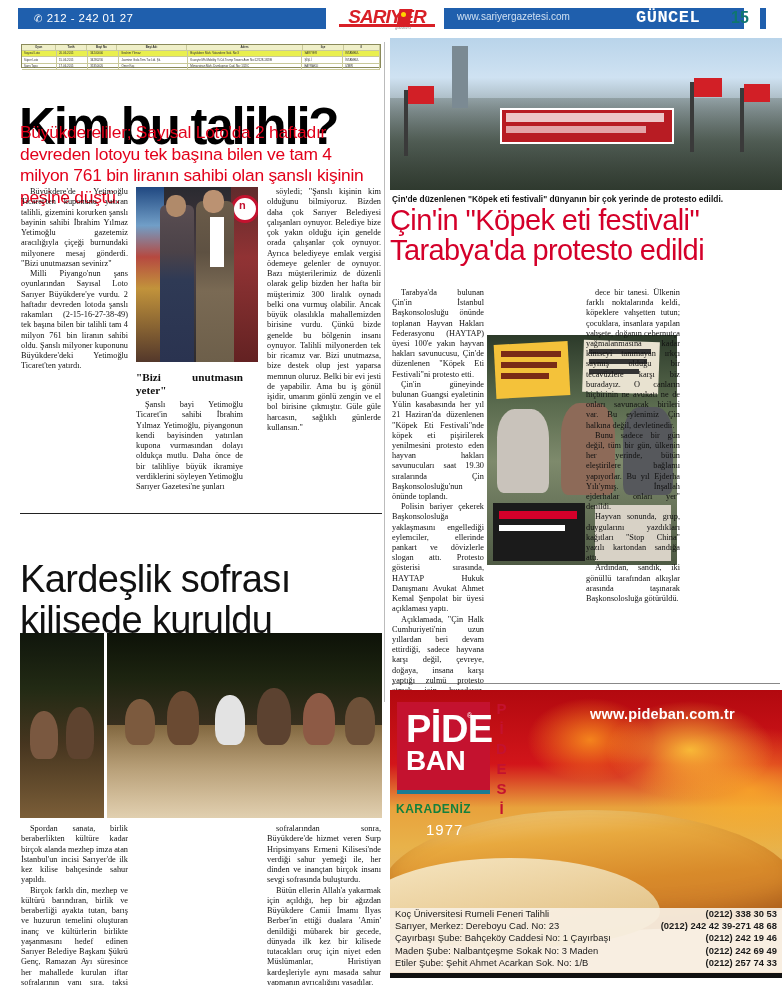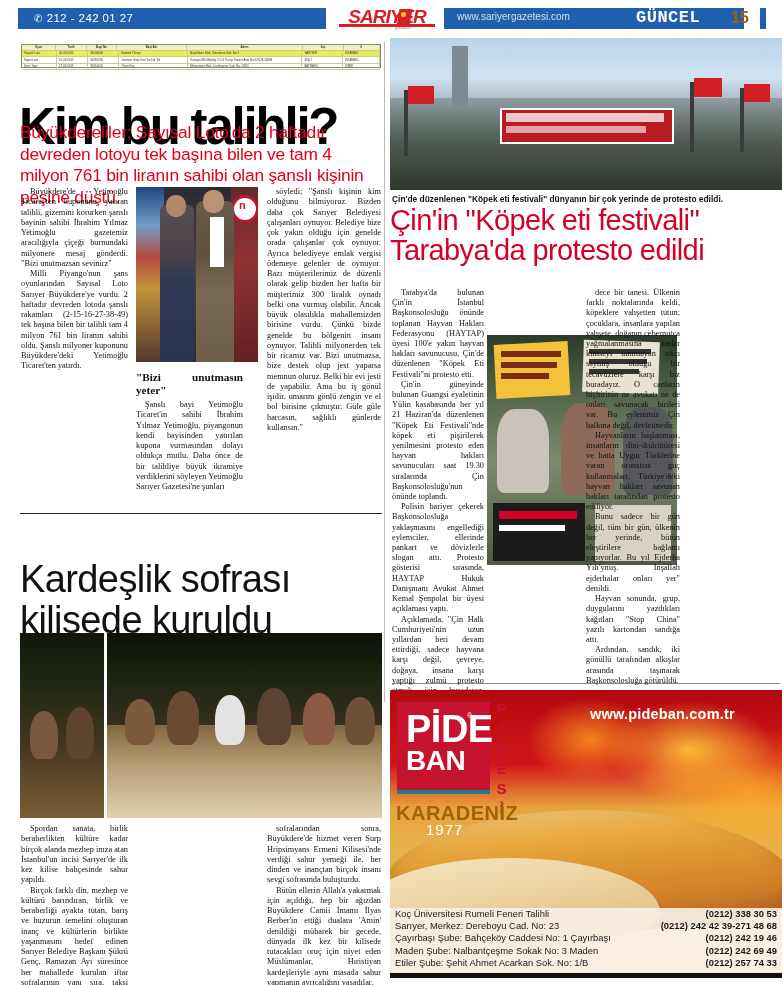--- a/index.html
+++ b/index.html
@@ -25,21 +25,21 @@
   .mh-logo .dot{position:absolute;left:61px;top:4px;width:13px;height:17px;background:#d81f26;transform:skewX(-10deg);}
   .mh-logo .dotin{position:absolute;left:64px;top:7px;width:5px;height:5px;border-radius:50%;background:#ffd200;}
   .mh-logo .under{position:absolute;left:2px;top:19px;width:96px;height:3px;background:#d81f26;}
   .mh-logo .sub{position:absolute;left:58px;top:20px;font-family:"Liberation Serif",serif;
       font-style:italic;font-size:5px;color:#888;}
   .mh-bar-right{position:absolute;left:444px;top:8px;width:313px;height:21px;background:#1f5fad;}
   .mh-url{position:absolute;left:457px;top:11px;color:#cfe0f2;font-family:"Liberation Sans",sans-serif;font-size:10px;}
   .mh-section{position:absolute;left:636px;top:8px;color:#ffffff;font-family:Liberation Mono, monospace;
       font-weight:bold;font-size:17px;letter-spacing:.5px;}
   .mh-pagebox{position:absolute;left:744px;top:8px;width:16px;height:21px;background:#ffffff;}
-  .mh-pagenum{position:absolute;left:731px;top:9px;color:#a16207;font-family:"Liberation Sans",sans-serif;
+  .mh-pagenum{position:absolute;left:731px;top:9px;color:#0f766e;font-family:"Liberation Sans",sans-serif;
       font-weight:bold;font-size:16px;}
   .mh-tail{position:absolute;left:760px;top:8px;width:6px;height:21px;background:#1f5fad;}
 
   
   .vrule{position:absolute;background:#bbbbbb;width:1px;}
   .hrule{position:absolute;background:#222222;height:1px;}
 
   
   .lotto-table{position:absolute;left:21px;top:44px;width:358px;height:22px;
       border:1px solid #8a8a5a;background:#ffffff;font-family:"Liberation Sans",sans-serif;
@@ -99,22 +99,22 @@
   .ad-logo{position:absolute;left:7px;top:12px;width:93px;height:88px;background:#c4122f;}
   .ad-logo .l1{position:absolute;left:9px;top:12px;color:#fff;font-family:"Liberation Sans",sans-serif;
       font-weight:bold;font-size:38px;letter-spacing:-.5px;line-height:30px;}
   .ad-logo .l2{position:absolute;left:9px;top:44px;color:#fff;font-family:"Liberation Sans",sans-serif;
       font-weight:bold;font-size:28px;letter-spacing:-.5px;line-height:30px;}
   .ad-logo .reg{position:absolute;left:70px;top:10px;color:#fff;font-size:7px;font-family:"Liberation Sans",sans-serif;}
   .ad-logo-bar{position:absolute;left:7px;top:100px;width:93px;height:4px;background:#1b7b93;}
   .ad-vert{position:absolute;left:100px;top:10px;width:20px;height:100px;color:#c4122f;
       font-family:"Liberation Sans",sans-serif;font-weight:bold;font-size:15px;letter-spacing:3px;
       writing-mode:vertical-rl;text-orientation:upright;}
-  .ad-kara{position:absolute;left:6px;top:112px;color:#a16207;font-family:"Liberation Sans",sans-serif;
-      font-weight:bold;font-size:20px;letter-spacing:.5px;}
+  .ad-kara{position:absolute;left:6px;top:112px;color:#15803d;font-family:"Liberation Sans",sans-serif;
+      font-weight:bold;font-size:12px;letter-spacing:.5px;}
   .ad-year{position:absolute;left:36px;top:131px;color:#ffffff;font-family:"Liberation Sans",sans-serif;
       font-size:15px;letter-spacing:1px;}
   .ad-url{position:absolute;left:200px;top:16px;color:#ffffff;font-family:"Liberation Sans",sans-serif;
       font-weight:bold;font-size:14.5px;letter-spacing:.2px;}
   .ad-contact{position:absolute;left:0;top:218px;width:392px;height:64px;
       background:rgba(247,239,226,.93);}
   .ad-line{position:relative;height:12.2px;font-family:"Liberation Sans",sans-serif;font-size:9.4px;color:#1a1a1a;}
   .ad-line .addr{position:absolute;left:5px;top:0;}
   .ad-line .tel{position:absolute;right:5px;top:0;font-weight:bold;}
   .ad-botbar{position:absolute;left:0;top:283px;width:392px;height:5px;background:#111;}
@@ -299,21 +299,20 @@
     <p>Polisin bariyer çekerek Başkonsolosluğa yaklaşmasını engellediği eylemciler, ellerinde pankart ve dövizlerle slogan attı. Protesto gösterisi sırasında, HAYTAP Hukuk Danışmanı Avukat Ahmet Kemal Şenpolat bir üyesi açıklaması yaptı.</p>
     <p>Açıklamada, "Çin Halk Cumhuriyeti'nin uzun yıllardan beri devam ettirdiği, sadece hayvana karşı değil, çevreye, doğaya, insana karşı yaptığı zulmü protesto etmek için buradayız. Yülin bunlardan sa-</p>
   </div>
 
   <div class="a2col" style="left:489px;top:567px;width:92px;">
     <p style="text-indent:0;color:transparent;">.</p>
   </div>
 
   <div class="a2col" style="left:586px;top:288px;width:94px;">
     <p>dece bir tanesi. Ülkenin farklı noktalarında keldi, köpeklere vahşetten tutun; çocuklara, insanlara yapılan vahşete, doğanın cebernutça yağmalanmasına kadar kimseyi tanımayan ırkçı saymış olduğu bir tecavüzlere karşı biz buradayız. O canların hiçbirinin ne avukatı ne de onları savunacak birileri var. Bu eylenimiz Çin halkına değil, devletinedir.</p>
-    <p>Hayvanların haşlanması, insanların dini-ikülrütüresi ve hatta Uygur Türklerine varan oranstsız güç kullanmaları, Türkiye'deki hayvan hakları savunan hakları tarafından protesto ediliyor.</p>
     <p>Bunu sadece bir gün değil, tüm bir gün, ülkenin her yerinde, bütün eleştirilere bağlamı yapıyorlar. Bu yıl Ejderha Yılı'ymış. İnşallah ejderhalar onları yer" denildi.</p>
     <p>Hayvan sonunda, grup, duygularını yazdıkları kağıtları "Stop China" yazılı kartondan sandığa attı.</p>
     <p>Ardından, sandık, iki gönüllü tarafından alkışlar arasında taşınarak Başkonsolosluğa götürüldü.</p>
   </div>
 
   <div class="ad">
     <div class="ad-photo">
       <div class="ad-bread"></div>
       <div class="ad-bread2"></div>
     </div>

